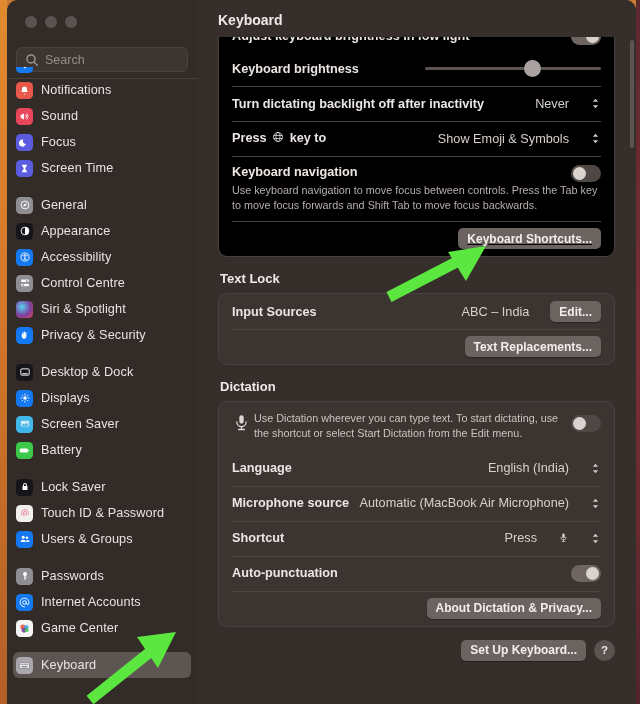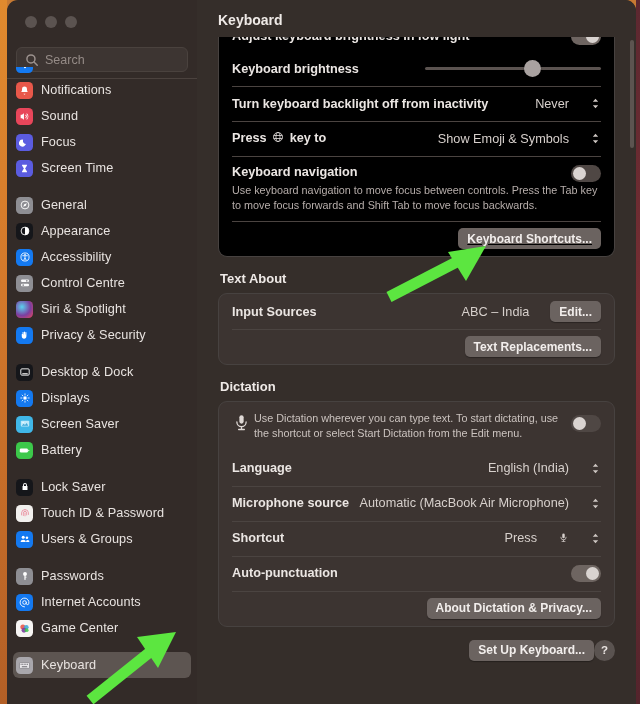--- a/index.html
+++ b/index.html
@@ -203,21 +203,21 @@
     position:relative;
   }
   .mic-ico{ flex:0 0 22px; margin-top:2px; color:#ded8d5; }
   .dict-text{
     flex:1; font-size:10.8px; color:#cbc3bf; line-height:1.38;
     padding-right:10px;
   }
 
   .footer-row{
     display:flex; justify-content:flex-end; align-items:flex-end;
-    padding:9px 21px 12px 21px;
+    gap:8px; padding:9px 21px 12px 21px;
   }
   .help-btn{
     width:21px; height:21px; border-radius:50%;
     background:#5a5350; color:#e9e4e1;
     display:flex; align-items:center; justify-content:center;
     font-size:11.5px; font-weight:bold;
   }
 
   
   .scrollbar{
@@ -528,21 +528,21 @@
               <div class="row-label">Keyboard brightness</div>
               <div class="row-right">
                 <div class="slider">
                   <div class="slider-track"></div>
                   <div class="slider-knob" id="kb-knob" style="left: 98.58px;"></div>
                 </div>
               </div>
             </div>
 
             <div class="row">
-              <div class="row-label">Turn keyboard backlight off from inactivity</div>
+              <div class="row-label">Turn dictating backlight off after inactivity</div>
               <div class="row-right">
                 <span class="row-value">Never</span>
                 <span class="stepper">
                   <svg viewBox="0 0 10 12" width="9" height="11" fill="currentColor">
                       <path d="M5 0.6L8 4H2zM5 11.4L2 8h6z"></path>
                     </svg>
                 </span>
               </div>
             </div>
 
@@ -576,21 +576,21 @@
                   </div>
               </div>
             </div>
             <div class="desc">Use keyboard navigation to move focus between controls. Press the Tab key to move focus forwards and Shift Tab to move focus backwards.</div>
 
             <div class="btn-row sep">
               <span class="btn">Keyboard Shortcuts...</span>
             </div>
           </div>
 
-          <div class="sect-title">Text About</div>
+          <div class="sect-title">Text Lock</div>
           <div class="card">
             <div class="row">
               <div class="row-label">Input Sources</div>
               <div class="row-right">
                 <span class="row-value">ABC – India</span>
                 <span class="btn">Edit...</span>
               </div>
             </div>
             <div class="btn-row sep">
               <span class="btn">Text Replacements...</span>

